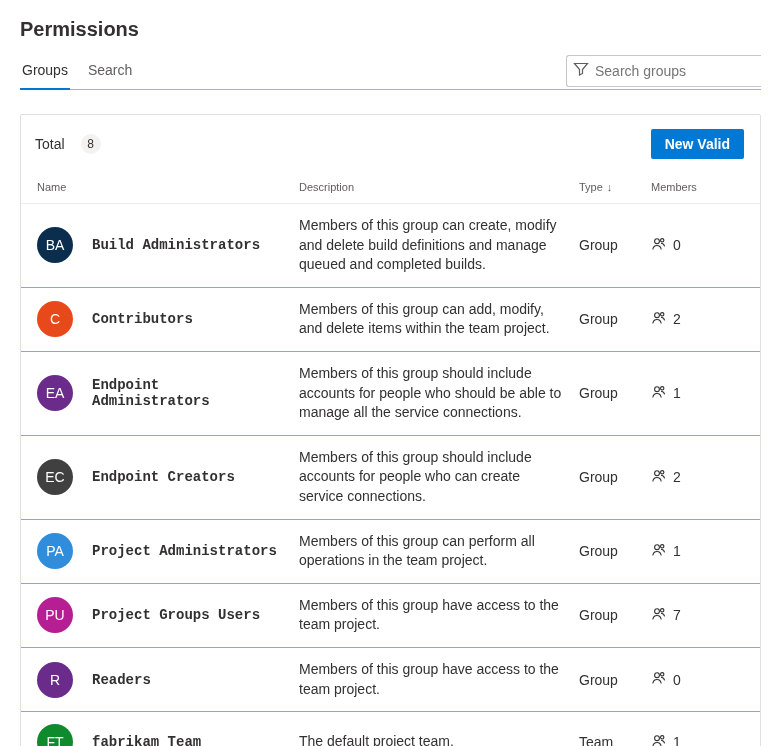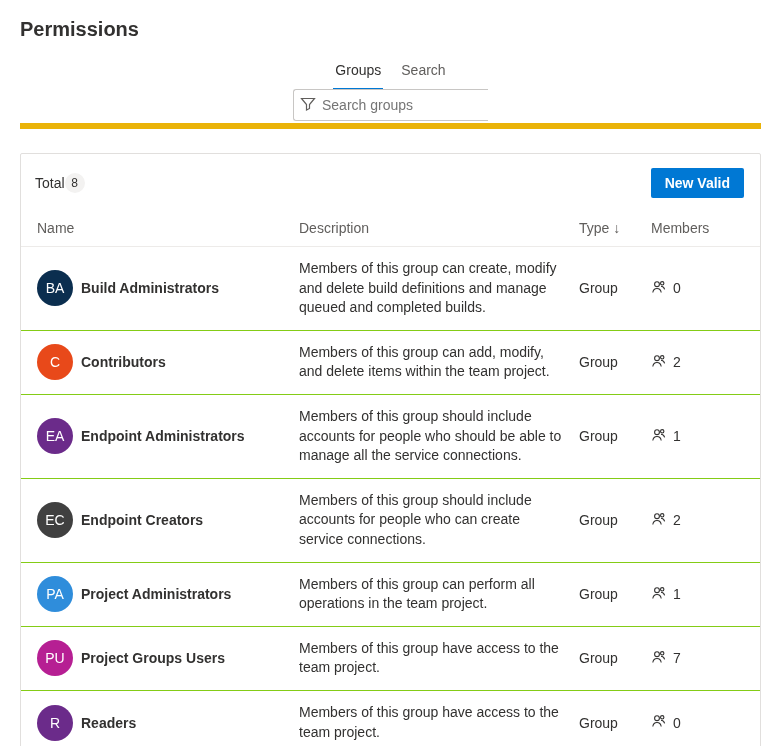--- a/index.html
+++ b/index.html
@@ -13,22 +13,21 @@
     }
     .page-title {
       font-size: 20px;
       font-weight: 600;
       margin-bottom: 13px;
     }
     .top-row {
       display: flex;
       align-items: center;
       justify-content: space-between;
-      border-bottom: 6px solid #eab308;
-      flex-direction: column;
+      border-bottom: 1px solid #eab308;
     }
     .tabs {
       display: flex;
       gap: 16px;
     }
     .tab {
       padding: 8px 2px 10px;
       font-size: 14px;
       color: #605e5c;
       cursor: pointer;
@@ -68,21 +67,21 @@
     }
     .card-header {
       display: flex;
       align-items: center;
       justify-content: space-between;
       padding: 14px 16px 14px 14px;
     }
     .total-wrap {
       display: flex;
       align-items: center;
-      gap: 0;
+      gap: 16px;
       font-size: 14px;
     }
     .count-badge {
       background: #f3f2f1;
       border-radius: 10px;
       min-width: 20px;
       height: 20px;
       font-size: 12px;
       display: inline-flex;
       align-items: center;
@@ -100,54 +99,54 @@
       font-weight: 600;
       cursor: pointer;
     }
     table {
       width: 100%;
       border-collapse: collapse;
     }
     thead th {
       text-align: left;
       font-weight: 400;
-      font-size: 14px;
+      font-size: 11px;
       color: #605e5c;
       padding: 8px 8px 10px;
       border-bottom: 1px solid #edebe9;
     }
     tbody td {
       padding: 12px 8px;
       border-bottom: 1px solid #84cc16;
       vertical-align: middle;
       font-size: 14px;
     }
     tbody tr:last-child td { border-bottom: none; }
     .col-name { width: 270px; padding-left: 16px; }
     .col-desc { width: 280px; }
     .col-type { width: 72px; }
     .col-members { padding-right: 16px; }
     .name-cell {
       display: flex;
       align-items: center;
-      gap: 8px;
+      gap: 19px;
     }
     .avatar {
       width: 36px;
       height: 36px;
       border-radius: 50%;
       display: flex;
       align-items: center;
       justify-content: center;
       color: #fff;
       font-size: 14px;
       font-weight: 400;
       flex-shrink: 0;
     }
-    .group-name { font-weight: 600; }
+    .group-name { font-weight: 600; font-family: Liberation Mono, monospace; }
     .desc { color: #323130; line-height: 1.4; }
     .members-cell {
       display: flex;
       align-items: center;
       gap: 6px;
     }
     .sort-arrow { margin-left: 4px; color: #605e5c; }
   </style>
 </head>
 <body>

